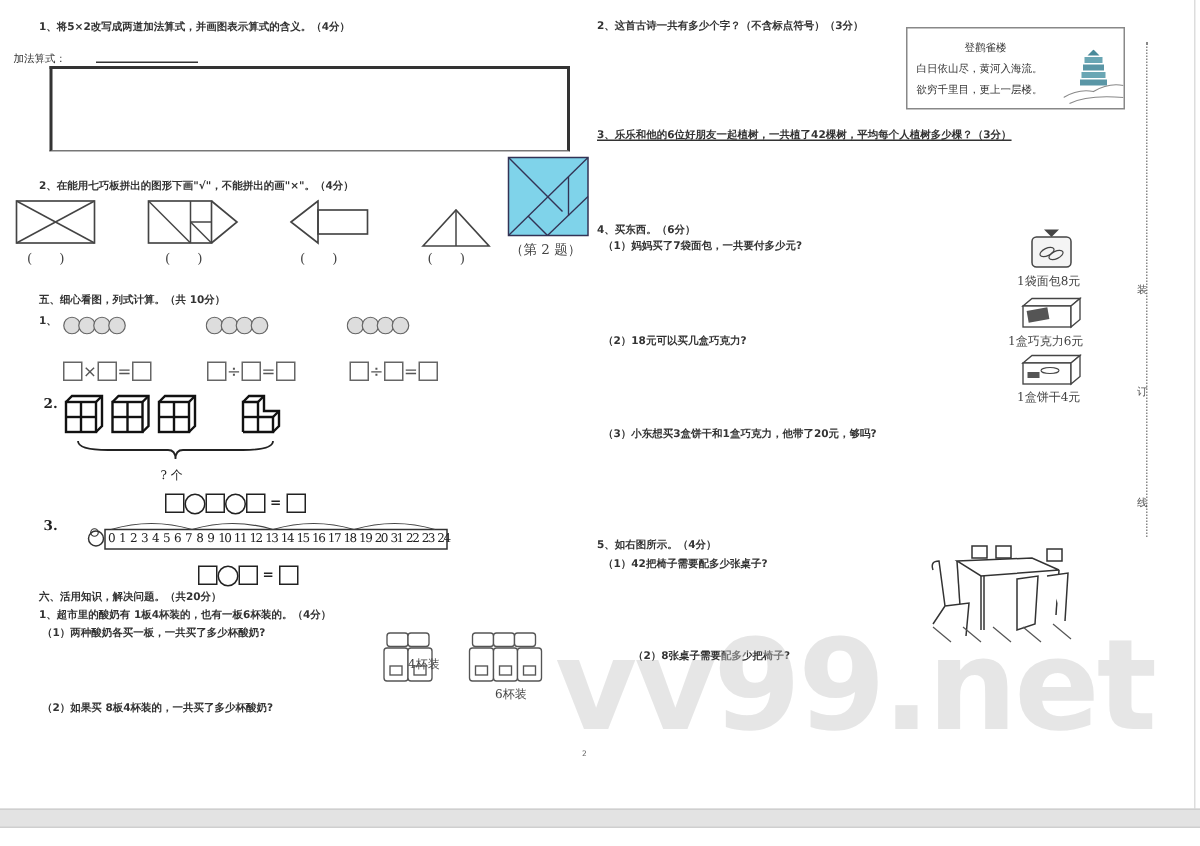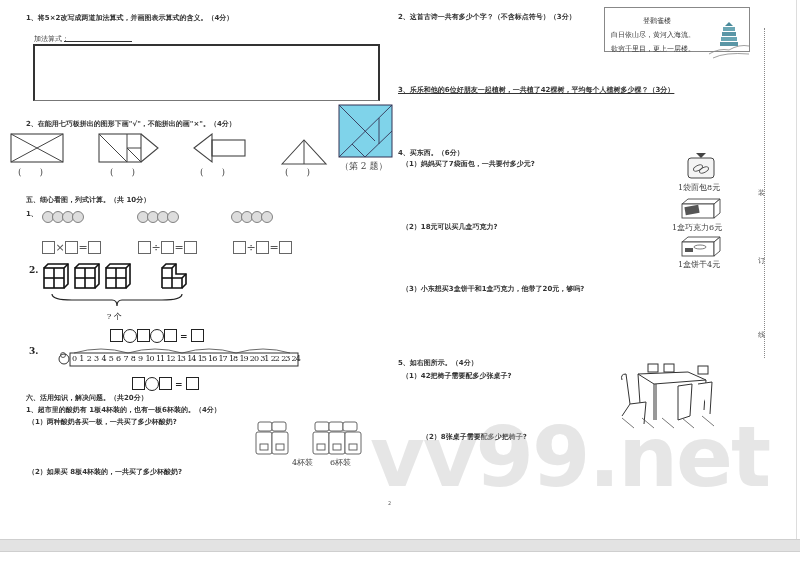--- a/index.html
+++ b/index.html
@@ -23,21 +23,21 @@
   .margin-char { font-size: 7px; color: #555; font-family: "DejaVu Serif", serif; }
   .watermark { font-family: "DejaVu Sans", sans-serif; font-weight: bold; font-size: 84px; color: rgba(200,200,200,0.45); letter-spacing: -2px; white-space: nowrap; }
   .bottom-bar { background: #e3e3e3; border-top: 1px solid #cfcfcf; border-bottom: 1px solid #cfcfcf; }
   .pageno { font-size: 5px; color: #666; }
   .ruler-num { font-size: 8px; font-family: "DejaVu Serif", serif; color: #222; }
 </style>
 </head>
 <body>
 
 <div class="abs q" style="left:26px;top:13px;">1、将5×2改写成两道加法算式，并画图表示算式的含义。（4分）</div>
-<div class="abs q-n" style="left:34px;top:34px;">加法算式：</div>
+<div class="abs q-n" style="left:9px;top:34px;">加法算式：</div>
 <div class="abs" style="left:64px;top:41px;width:68px;border-bottom:1px solid #333;"></div>
 <div class="abs answer-box" style="left:33px;top:44px;width:347px;height:57px;"></div>
 
 <div class="abs q" style="left:26px;top:119px;">2、在能用七巧板拼出的图形下画"√"，不能拼出的画"×"。（4分）</div>
 
 <svg class="abs" style="left:10px;top:133px;" width="60" height="32">
   <rect x="1" y="1" width="52" height="28" fill="none" stroke="#444" stroke-width="1.1"></rect>
   <line x1="1" y1="1" x2="53" y2="29" stroke="#444" stroke-width="1"></line>
   <line x1="53" y1="1" x2="1" y2="29" stroke="#444" stroke-width="1"></line>
 </svg>
@@ -201,27 +201,27 @@
       <rect x="75" y="2" width="14" height="9" rx="2"></rect>
       <rect x="89" y="2" width="14" height="9" rx="2"></rect>
     <rect x="59" y="12" width="16" height="22" rx="2"></rect>
       <rect x="75" y="12" width="16" height="22" rx="2"></rect>
       <rect x="91" y="12" width="16" height="22" rx="2"></rect>
     <rect x="63" y="24" width="8" height="6" fill="none"></rect>
       <rect x="79" y="24" width="8" height="6" fill="none"></rect>
       <rect x="95" y="24" width="8" height="6" fill="none"></rect>
   </g>
 </svg>
-<div class="abs price-label" style="left:272px;top:457px;margin-left:20px;">4杯装</div>
+<div class="abs price-label" style="left:272px;top:437px;">4杯装</div>
 <div class="abs price-label" style="left:330px;top:457px;">6杯装</div>
 
 <div class="abs q" style="left:28px;top:467px;">（2）如果买 8板4杯装的，一共买了多少杯酸奶?</div>
 
 <div class="abs q" style="left:398px;top:12px;">2、这首古诗一共有多少个字？（不含标点符号）（3分）</div>
-<div class="abs poem-box" style="left:604px;top:7px;width:146px;height:45px;">
+<div class="abs poem-box" style="left:604px;top:18px;width:146px;height:55px;">
   <div class="abs poem-line" style="left:38px;top:8px;">登鹳雀楼</div>
   <div class="abs poem-line" style="left:6px;top:22px;">白日依山尽，黄河入海流。</div>
   <div class="abs poem-line" style="left:6px;top:36px;">欲穷千里目，更上一层楼。</div>
   <svg class="abs" style="left:104px;top:14px;" width="40" height="40">
     <polygon points="16,4 20,0 24,4" fill="#4a8a9a"></polygon>
     <rect x="14" y="5" width="12" height="4" fill="#6aa6b4"></rect>
     <rect x="13" y="10" width="14" height="4" fill="#5a96a6"></rect>
     <rect x="12" y="15" width="16" height="4" fill="#6aa6b4"></rect>
     <rect x="11" y="20" width="18" height="4" fill="#5a96a6"></rect>
     <path d="M0,32 Q10,26 20,28 Q30,22 40,24" fill="none" stroke="#888" stroke-width="0.8"></path>

